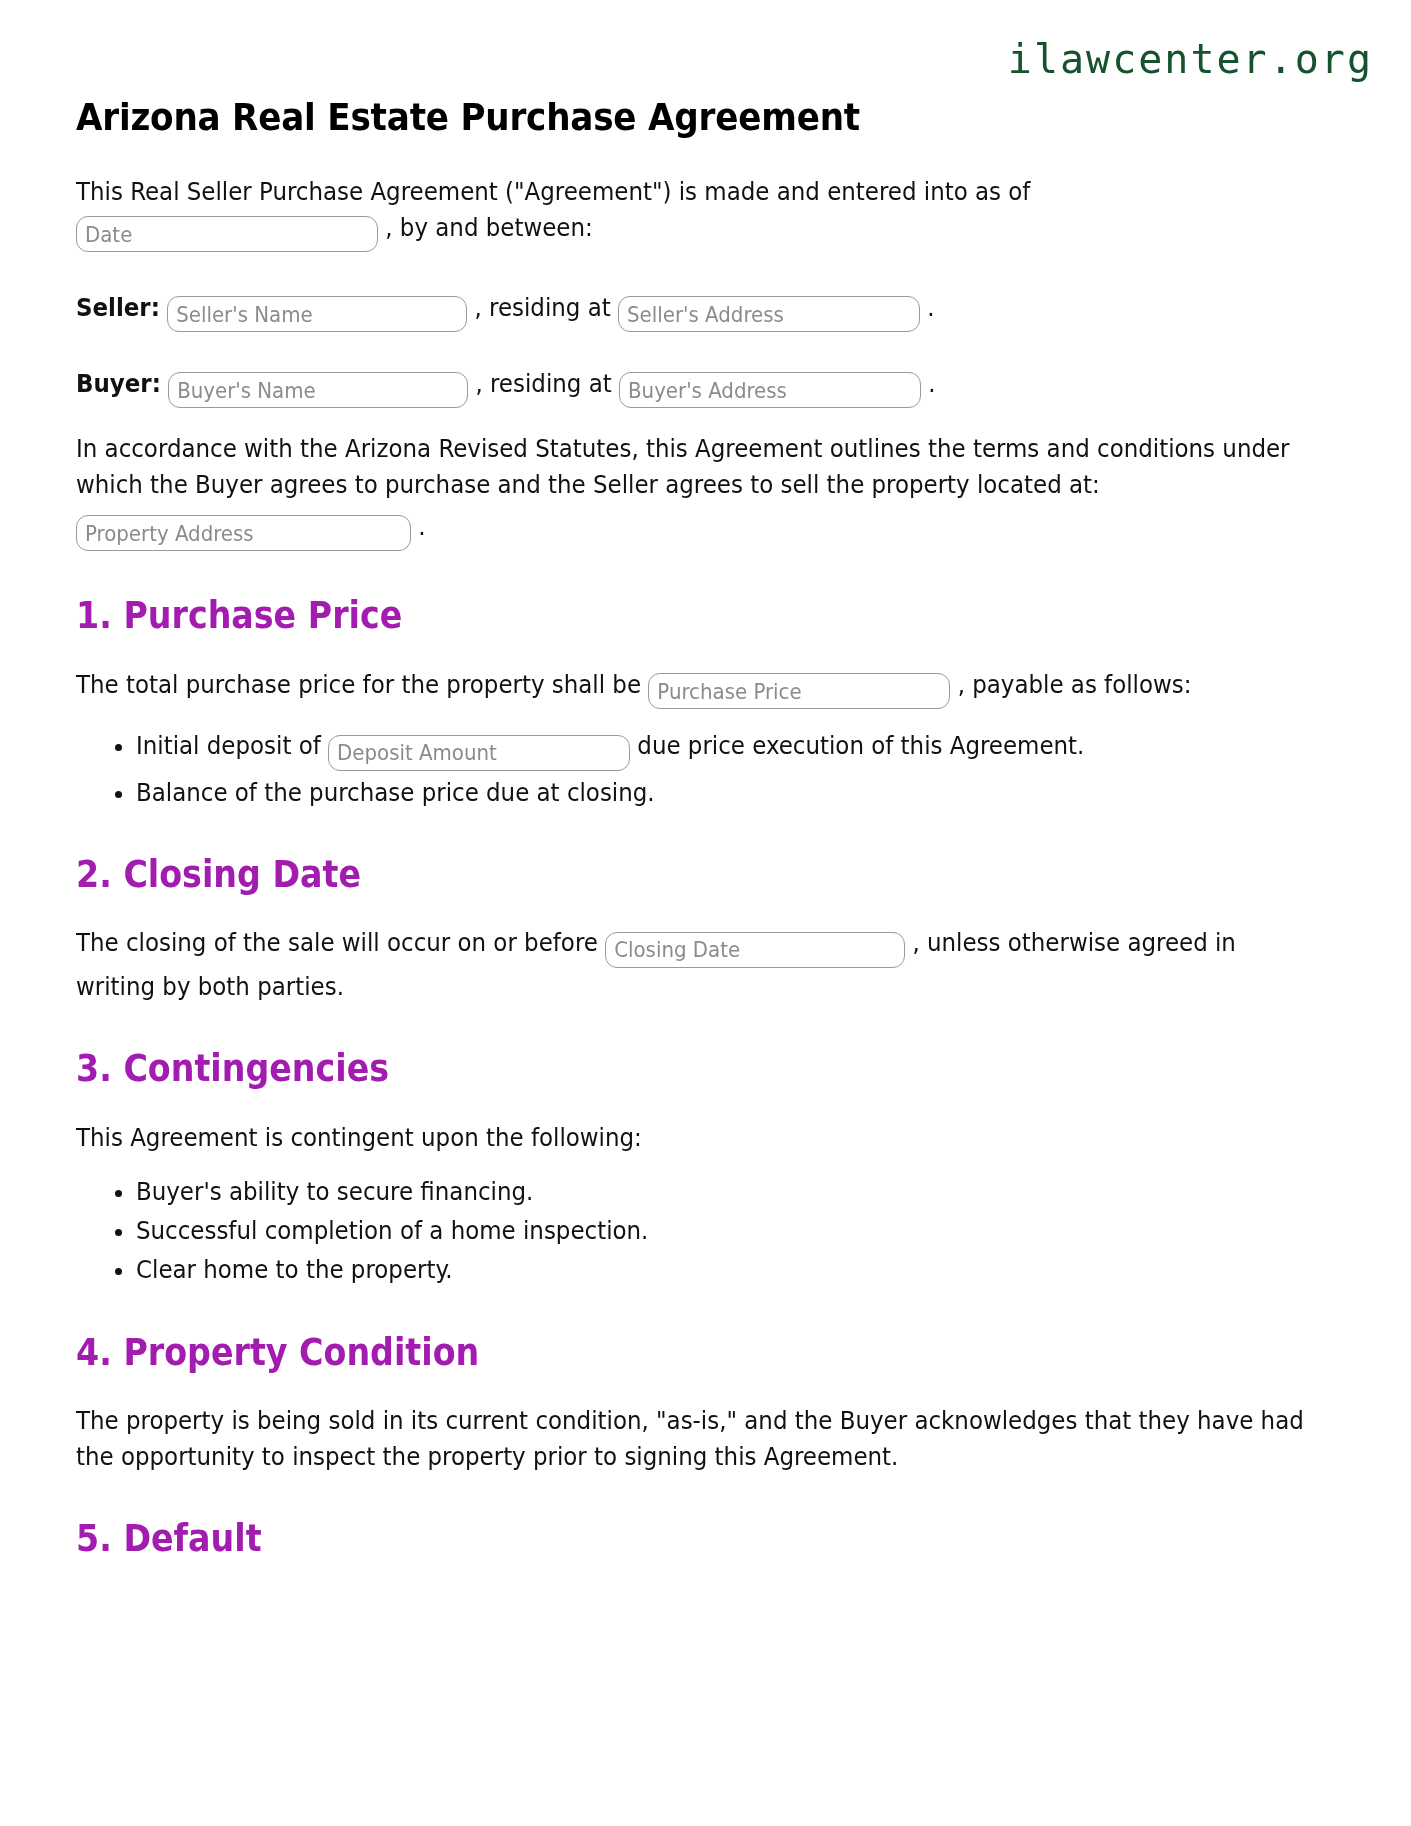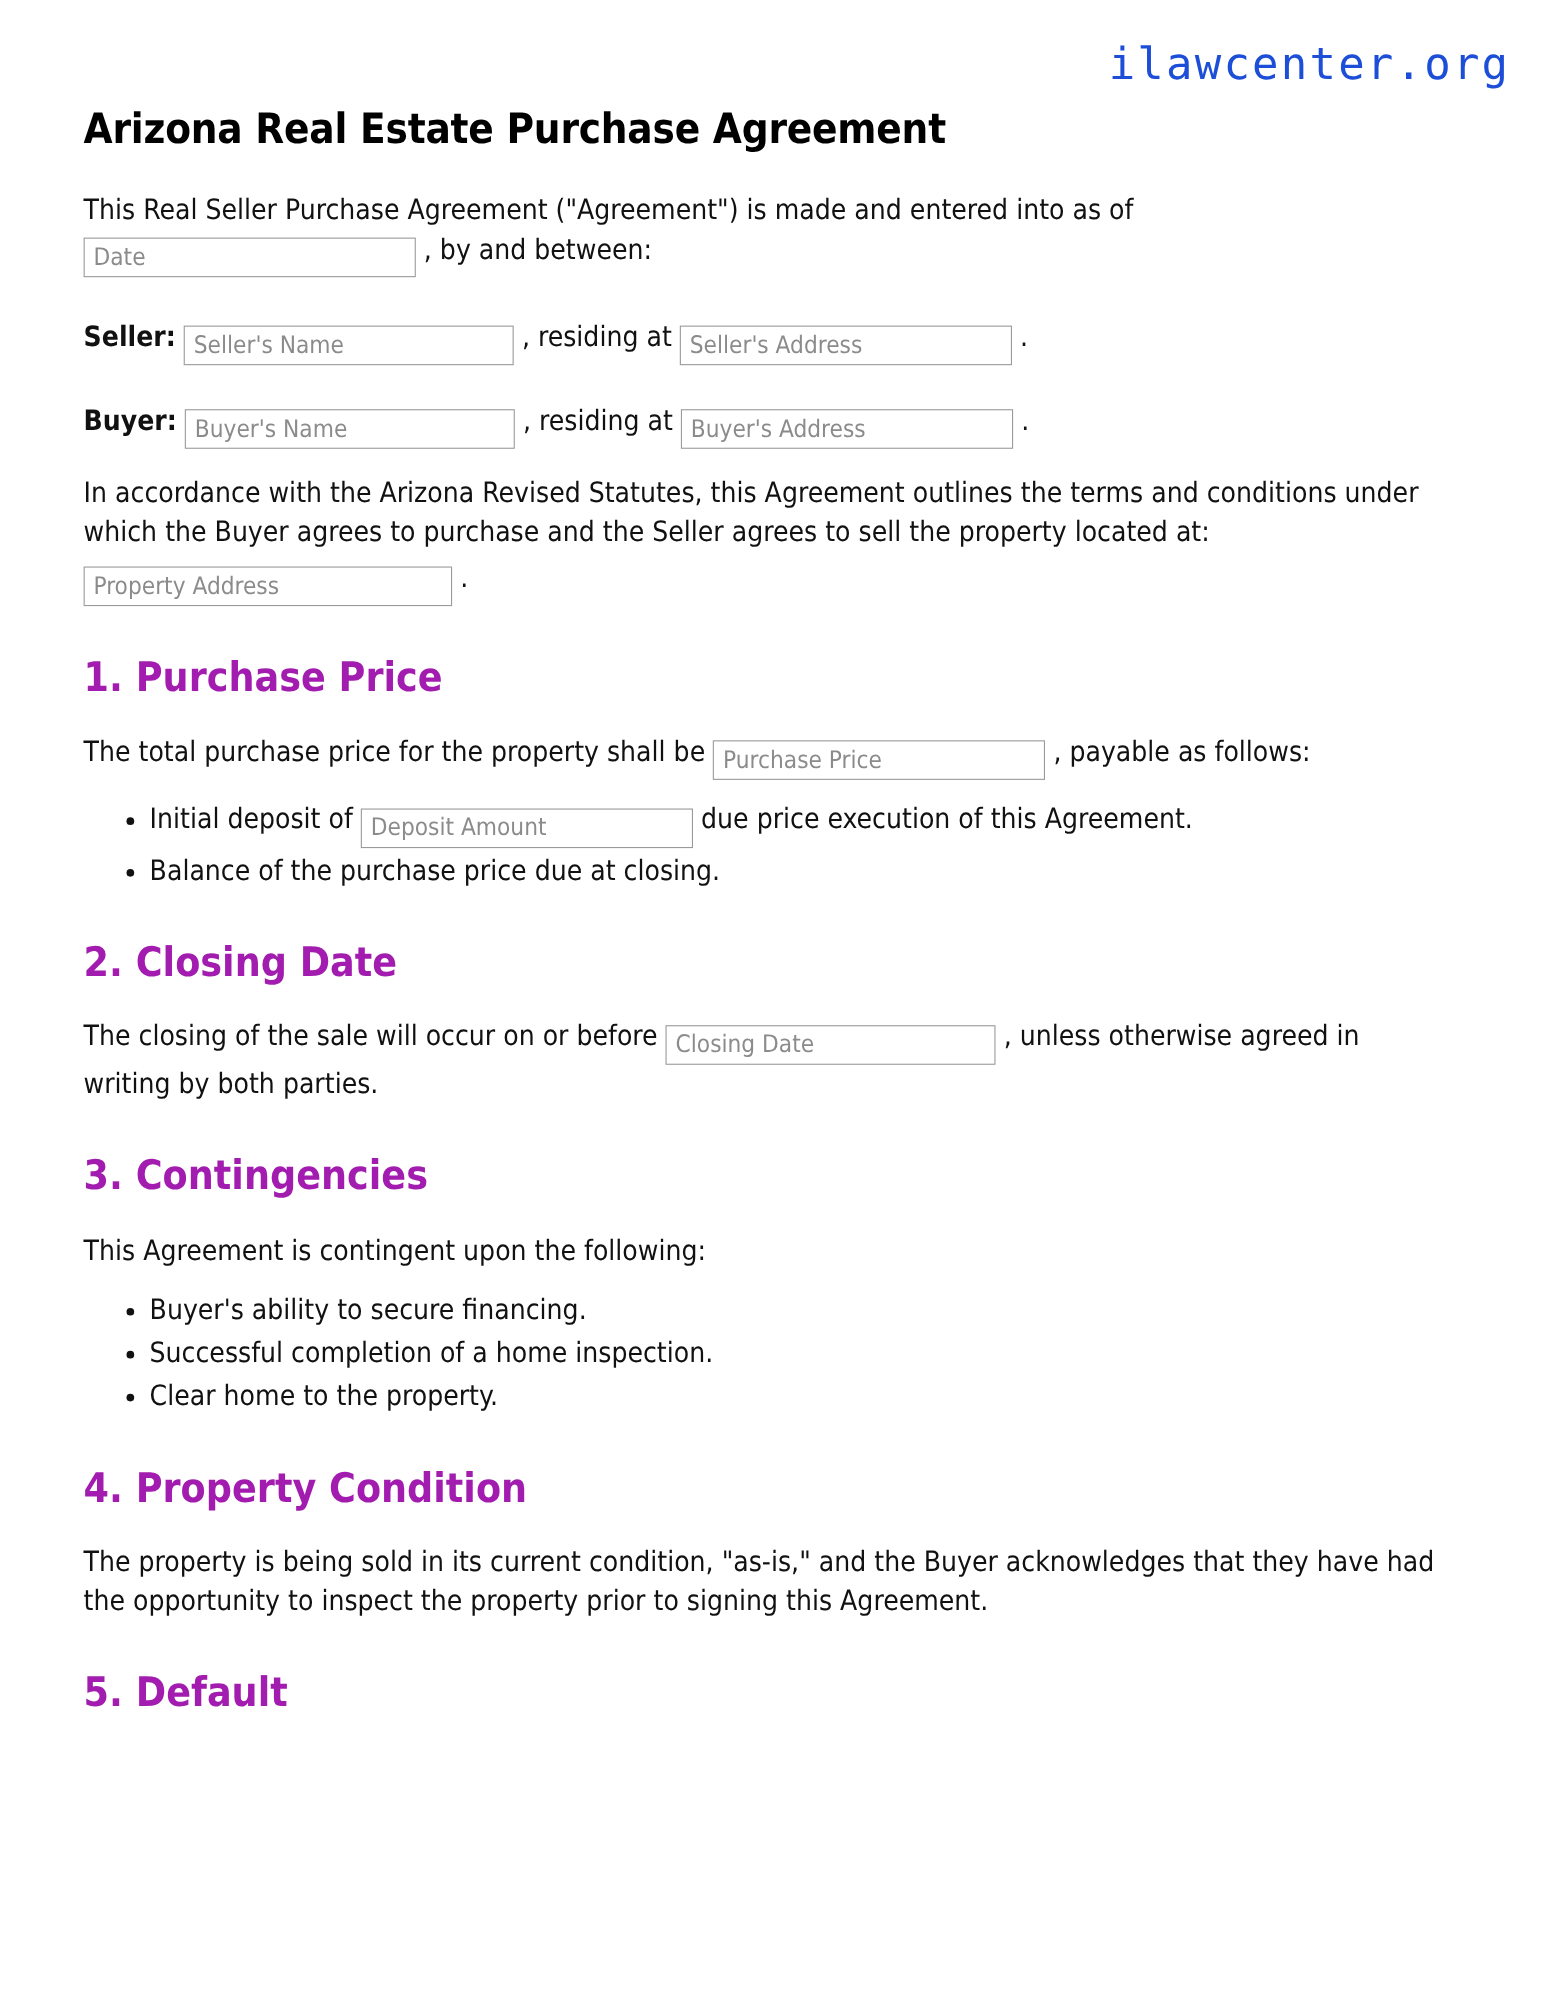--- a/index.html
+++ b/index.html
@@ -26,21 +26,21 @@
   }
 
   
   .watermark {
     position: absolute;
     top: 36px;
     right: 38px;
     font-family: "DejaVu Sans Mono", monospace;
     font-size: 40px;
     letter-spacing: 2px;
-    color: #1d4ed8;
+    color: #14532d;
     white-space: nowrap;
   }
 
   
   .content {
     position: absolute;
     left: 76px;
     top: 96px;
     width: 1262px;
   }
@@ -94,21 +94,21 @@
     font-weight: bold;
   }
 
   
   input.field {
     font-family: "DejaVu Sans Condensed", "Liberation Sans Narrow", "Liberation Sans", sans-serif;
     font-size: 22px;
     color: #222;
     background: #ffffff;
     border: 1px solid #9a9a9a;
-    border-radius: 0;
+    border-radius: 12px;
     padding: 4px 8px;
     box-sizing: border-box;
     vertical-align: -6px;
     outline: none;
   }
   input.field::placeholder {
     color: #8b8b8b;
     opacity: 1;
   }
 

